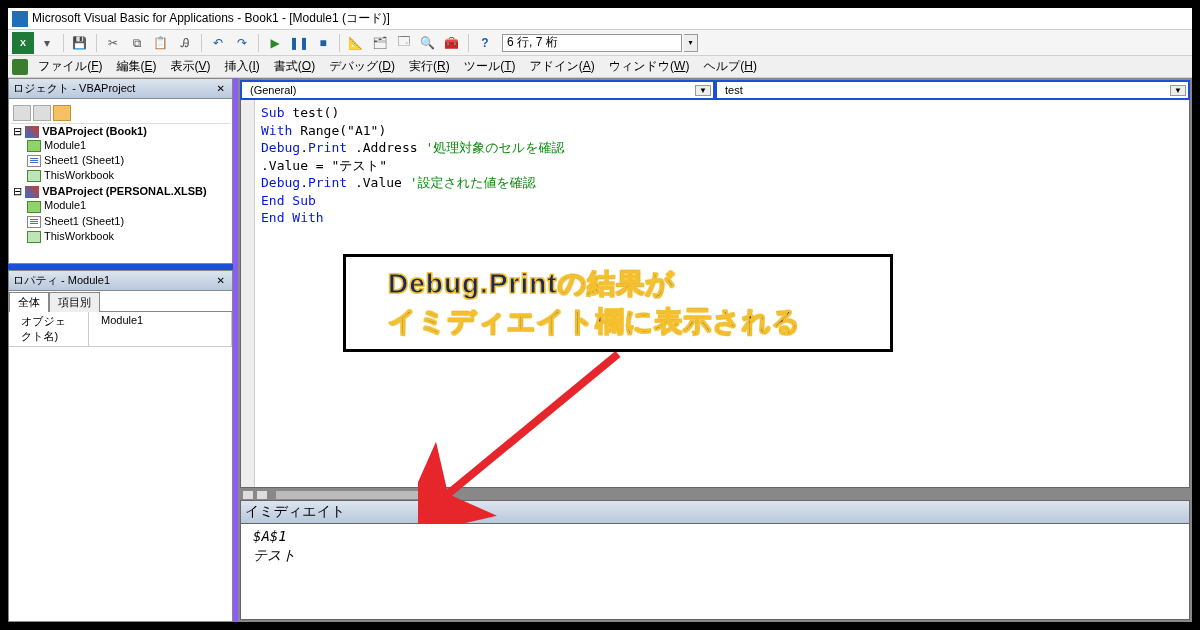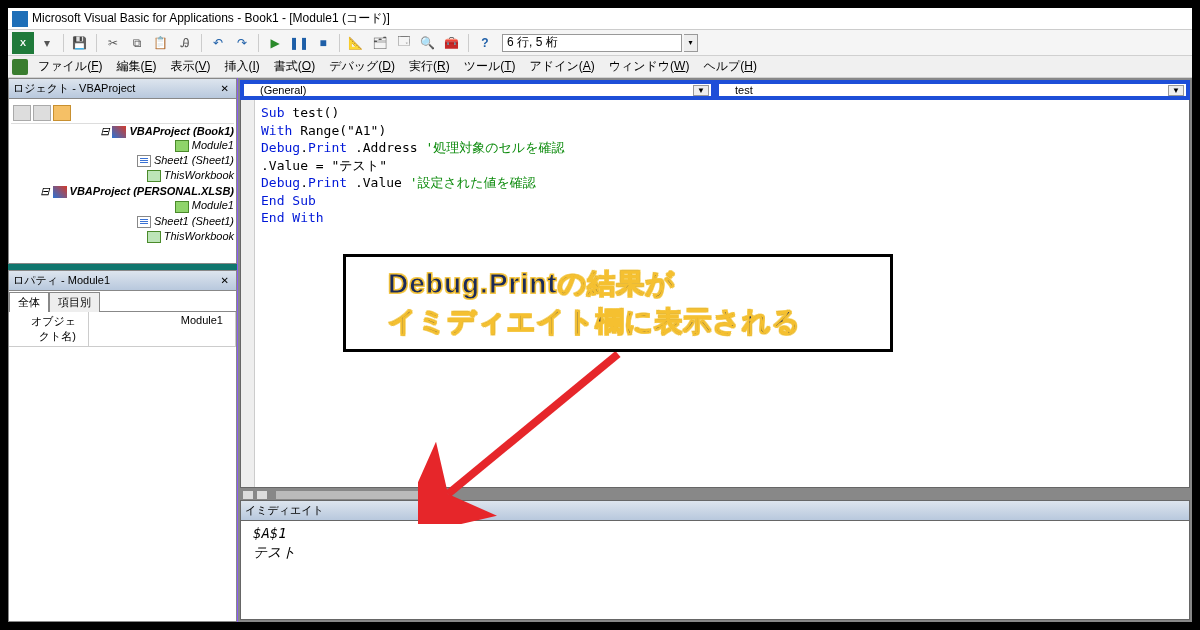--- a/index.html
+++ b/index.html
@@ -1,68 +1,68 @@
 <!DOCTYPE html>
 <html><head>
 <meta charset="utf-8">
 <style>
   * { box-sizing: border-box; margin: 0; padding: 0; }
   body { font-family: "MS UI Gothic", sans-serif; font-size: 12px; background: #fff; }
-  .frame { width: 1200px; height: 630px; border: 8px solid #000; position: relative; overflow: hidden; background: #0f766e; }
+  .frame { width: 1200px; height: 630px; border: 8px solid #000; position: relative; overflow: hidden; background: #1d4ed8; }
   .titlebar { height: 22px; background: #fff; border-bottom: 1px solid #ccc; display: flex; align-items: center; padding-left: 4px; gap: 4px; }
   .titlebar .icon { width: 16px; height: 16px; background: #1e6fb8; display:inline-block; }
   .menubar { height: 22px; background: #f0f0f0; display: flex; align-items: center; padding-left: 4px; gap: 2px; border-bottom: 1px solid #d0d0d0;}
   .menubar .mitem { padding: 2px 6px; }
   .menubar .mitem u { text-decoration: underline; }
   .mini-icon { width:16px; height:16px; display:inline-block; background:#3a7d2f; border-radius:2px; margin-right:2px;}
   .toolbar { height: 26px; background: #f5f5f5; display: flex; align-items: center; padding-left: 4px; gap: 2px; border-bottom: 1px solid #d0d0d0; }
   .tbtn { width: 22px; height: 22px; display: flex; align-items: center; justify-content: center; font-size: 12px; color:#555; border:1px solid transparent;}
   .sep { width:1px; height:18px; background:#ccc; margin:0 3px;}
   .statusfield { width:180px; height:18px; border:1px solid #999; background:#fff; padding:1px 4px; margin-left:4px; display:flex; align-items:center;}
   .dropdown-btn{width:14px;height:18px;border:1px solid #999;border-left:none;background:#eee;display:flex;align-items:center;justify-content:center;font-size:8px;}
   .content { display:flex; height: calc(100% - 70px); }
-  .leftcol { width: 230px; display:flex; flex-direction:column; border-right:1px solid #8b5cf6;text-align:right;}
+  .leftcol { width: 230px; display:flex; flex-direction:column; border-right:5px solid #8b5cf6;}
   .panel-header { background: linear-gradient(#dde5ee,#b8c8dd); border:1px solid #888; padding:2px 4px; display:flex; align-items:center; justify-content:space-between; font-size:11px;}
   .panel-header .x { font-size:10px; font-family:Arial; padding:0 3px;}
   .project-tree { background:#fff; border:1px solid #888; border-top:none; flex:0 0 165px; overflow:auto; padding:4px 2px; font-size:11px;}
   .tree-toolbar{display:flex;gap:2px;padding:2px;border-bottom:1px solid #ddd;}
   .ticon{width:18px;height:16px;display:inline-block;}
   .ticon.folder{background:#f5c066;border:1px solid #c89030;}
   .ticon.grey{background:#ddd;border:1px solid #aaa;}
-  .tree ul{list-style:none;padding-left:14px;font-style:italic;}
+  .tree ul{list-style:none;padding-left:14px;}
   .tree li{padding:1px 0;white-space:nowrap;}
   .tree .node-icon{display:inline-block;width:14px;height:12px;margin-right:3px;vertical-align:middle;}
   .ic-proj{background:linear-gradient(45deg,#2a72d4,#d43a2a);}
   .ic-mod{background:#8fd46a;border:1px solid #4a8a2a;}
   .ic-sheet{background:#fff;border:1px solid #888;position:relative;}
   .ic-sheet::after{content:"";position:absolute;left:2px;top:2px;width:8px;height:6px;background:repeating-linear-gradient(#3a72d4 0 1px,transparent 1px 2px);}
   .ic-wb{background:#bde5b8;border:1px solid #4a8a2a;}
   .prop-panel{margin-top:6px;display:flex;flex-direction:column;flex:1;}
   .prop-body{background:#fff;border:1px solid #888;border-top:none;flex:1;font-size:11px;}
   .prop-name{padding:2px 4px;border-bottom:1px solid #ccc;}
   .prop-tabs{display:flex;border-bottom:1px solid #888;}
   .prop-tab{padding:2px 8px;border:1px solid #888;border-bottom:none;background:#fff;position:relative;top:1px;font-size:11px;}
   .prop-tab.inactive{background:#eee;}
   .prop-row{display:flex;}
   .prop-row > div{padding:2px 12px;border-right:1px solid #ccc;border-bottom:1px solid #ccc;}
   .prop-row > div:first-child{width:80px;}
   .rightcol{flex:1;display:flex;flex-direction:column;background:#888;}
   .code-wrapper{flex:1;display:flex;flex-direction:column;margin:2px;}
   .code-dropdowns{display:flex;height:20px;}
-  .dd{flex:1;background:#fff;border:4px solid #1d4ed8;display:flex;align-items:center;justify-content:space-between;padding:0 2px 0 16px;font-size:11px;}
+  .dd{flex:1;background:#fff;border:2px solid #1d4ed8;display:flex;align-items:center;justify-content:space-between;padding:0 2px 0 8px;font-size:11px;}
   .dd .arrow{font-size:8px;padding:0 3px;background:#eee;border:1px solid #999;}
   .code-area{flex:1;background:#fff;border:1px solid #666;border-top:none;padding:4px 2px 4px 20px;font-family:"Consolas","MS Gothic",monospace;font-size:13px;line-height:1.35;overflow:auto;position:relative;}
   .code-gutter{position:absolute;left:0;top:0;bottom:0;width:14px;background:#eee;border-right:1px solid #ccc;}
   .kw{color:#0018d8;}
   .cm{color:#0b8a0b;}
   .immediate{height:130px;display:flex;flex-direction:column;margin:2px;margin-top:0;}
   .imm-bar{height:10px;display:flex;align-items:center;gap:2px;padding-left:2px;}
   .imm-bar .b{width:12px;height:10px;background:#ddd;border:1px solid #888;}
   .imm-bar .track{flex:0 0 160px;height:8px;background:#bbb;margin-left:6px;}
-  .imm-header{background:linear-gradient(#dde5ee,#b8c8dd);border:1px solid #666;padding:2px 4px;font-size:11px;}
+  .imm-header{background:linear-gradient(#dde5ee,#b8c8dd);border:1px solid #666;padding:2px 4px;font-size:14px;}
   .imm-body{flex:1;background:#fff;border:1px solid #666;border-top:none;padding:3px 12px;font-family:"MS Gothic",monospace;font-size:14px;line-height:1.35;font-style:italic;}
   
   .callout{position:absolute;left:335px;top:246px;width:550px;height:98px;background:#fff;border:3px solid #000;display:flex;flex-direction:column;justify-content:center;padding:8px 14px;z-index:10;}
   .callout .line{font-size:28px;font-weight:900;color:#1a2a5a;-webkit-text-stroke:1px #f5c030;text-shadow:1px 1px 0 #f5d060,-1px -1px 0 #f5d060,1px -1px 0 #f5d060,-1px 1px 0 #f5d060;font-family:"Meiryo","Yu Gothic",sans-serif;letter-spacing:1px;padding-left:28px;}
   .arrow-svg{position:absolute;left:410px;top:336px;z-index:9;pointer-events:none;}
 </style>
 </head>
 <body>
 
 <div class="frame">
@@ -91,21 +91,21 @@
     <span class="tbtn" style="color:#1e5fa8;">■</span>
     <span class="sep"></span>
     <span class="tbtn">📐</span>
     <span class="tbtn">🗂</span>
     <span class="tbtn">🗔</span>
     <span class="tbtn">🔍</span>
     <span class="tbtn">🧰</span>
     <span class="sep"></span>
     <span class="tbtn" style="color:#1e5fa8;font-weight:bold;">?</span>
     <div class="statusfield">
-        <span>6 行, 5 桁</span>
+        <span>6 行, 7 桁</span>
       </div>
     <div class="dropdown-btn">▾</div>
   </div>
 
   <div class="menubar">
     <span class="mini-icon"></span>
     <span class="mitem"><span>ファイル</span>(<u>F</u>)</span>
     <span class="mitem"><span>編集</span>(<u>E</u>)</span>
     <span class="mitem"><span>表示</span>(<u>V</u>)</span>
     <span class="mitem"><span>挿入</span>(<u>I</u>)</span>

